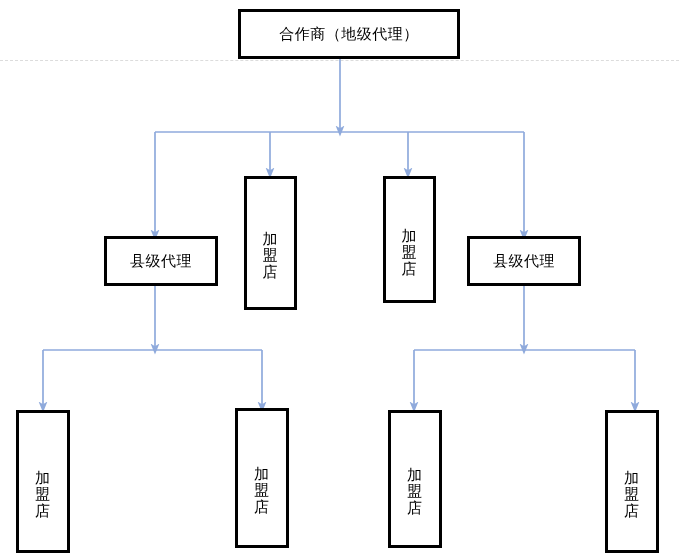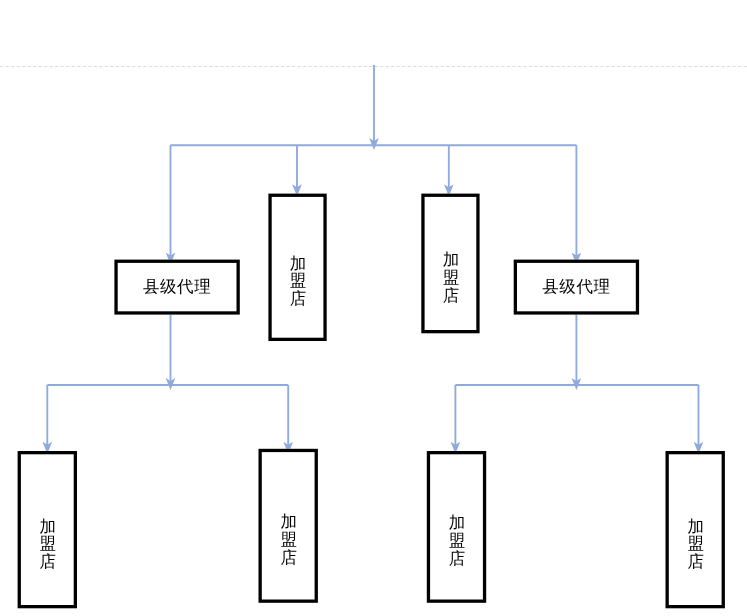--- a/index.html
+++ b/index.html
@@ -107,20 +107,23 @@
       <line x1="43" y1="350" x2="43" y2="407" marker-end="url(#arrowhead)"></line>
       <line x1="262" y1="350" x2="262" y2="407" marker-end="url(#arrowhead)"></line>
 
       <line x1="524" y1="286" x2="524" y2="349" marker-end="url(#arrowhead)"></line>
       <line x1="414" y1="350" x2="635" y2="350"></line>
       <line x1="414" y1="350" x2="414" y2="407" marker-end="url(#arrowhead)"></line>
       <line x1="635" y1="350" x2="635" y2="407" marker-end="url(#arrowhead)"></line>
     </g>
   </svg>
 
+  <div class="node horiz root" style="left:238px; top:9px; width:222px; height:50px;">
+    <span class="node-label">合作商（地级代理）</span>
+  </div>
 
   <div class="node horiz" style="left:104px; top:236px; width:114px; height:50px;">
     <span class="node-label">县级代理</span>
   </div>
 
   <div class="node vert" style="left:244px; top:176px; width:53px; height:134px;">
     <span class="node-label">加盟店</span>
   </div>
 
   <div class="node vert" style="left:383px; top:176px; width:53px; height:127px;">

